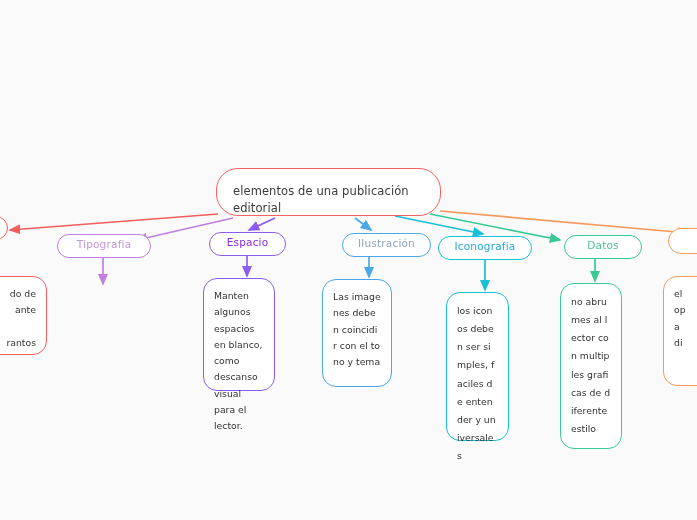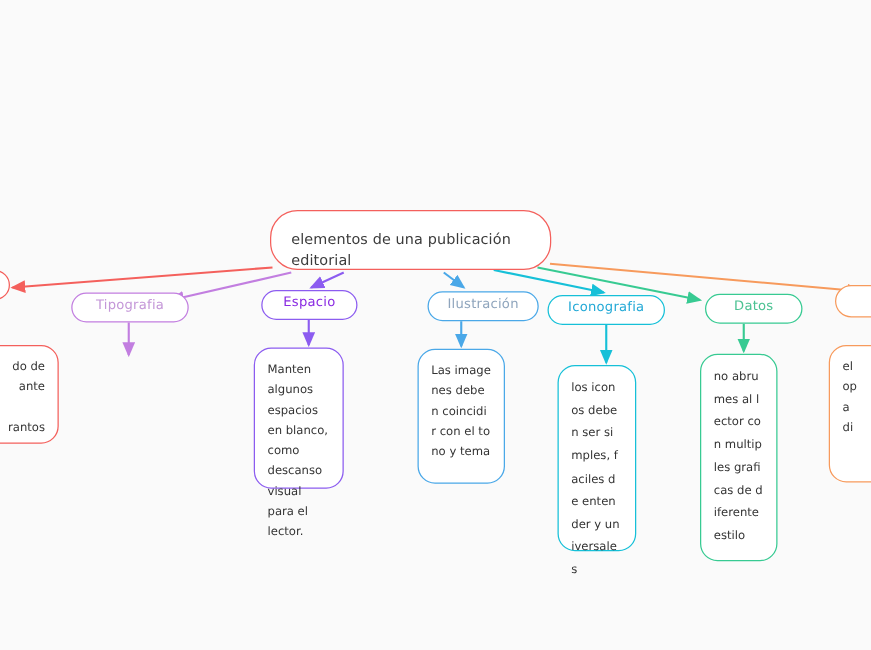--- a/index.html
+++ b/index.html
@@ -153,21 +153,21 @@
   <div class="node topic-node" style="left:209px; top:184px; width:77px; height:24px; border-color:#8c5cf0;">
     <span class="topic-label" style="color:#8a2be2;">Espacio</span>
   </div>
   <div class="node detail-node" style="left:203px; top:230px; width:72px; height:113px; border-color:#8c5cf0;">
     <div class="detail-text roomy" style="word-break:normal;"> Manten algunos espacios en blanco, como descanso visual para el lector.</div>
   </div>
 
   <div class="node topic-node" style="left:342px; top:185px; width:89px; height:24px; border-color:#4aa8e8;">
     <span class="topic-label" style="color:#8fa5bd;">Ilustración</span>
   </div>
-  <div class="node detail-node" style="left:334px; top:231px; width:70px; height:108px; border-color:#4aa8e8;">
+  <div class="node detail-node" style="left:322px; top:231px; width:70px; height:108px; border-color:#4aa8e8;">
     <div class="detail-text roomy"> Las imagenes deben coincidir con el tono y tema</div>
   </div>
 
   <div class="node topic-node" style="left:438px; top:188px; width:94px; height:24px; border-color:#16c0d8;">
     <span class="topic-label" style="color:#23a9d6;">Iconografia</span>
   </div>
   <div class="node detail-node" style="left:446px; top:244px; width:63px; height:149px; border-color:#16c0d8;">
     <div class="detail-text"> los iconos deben ser simples, faciles de entender y universales</div>
   </div>
 

